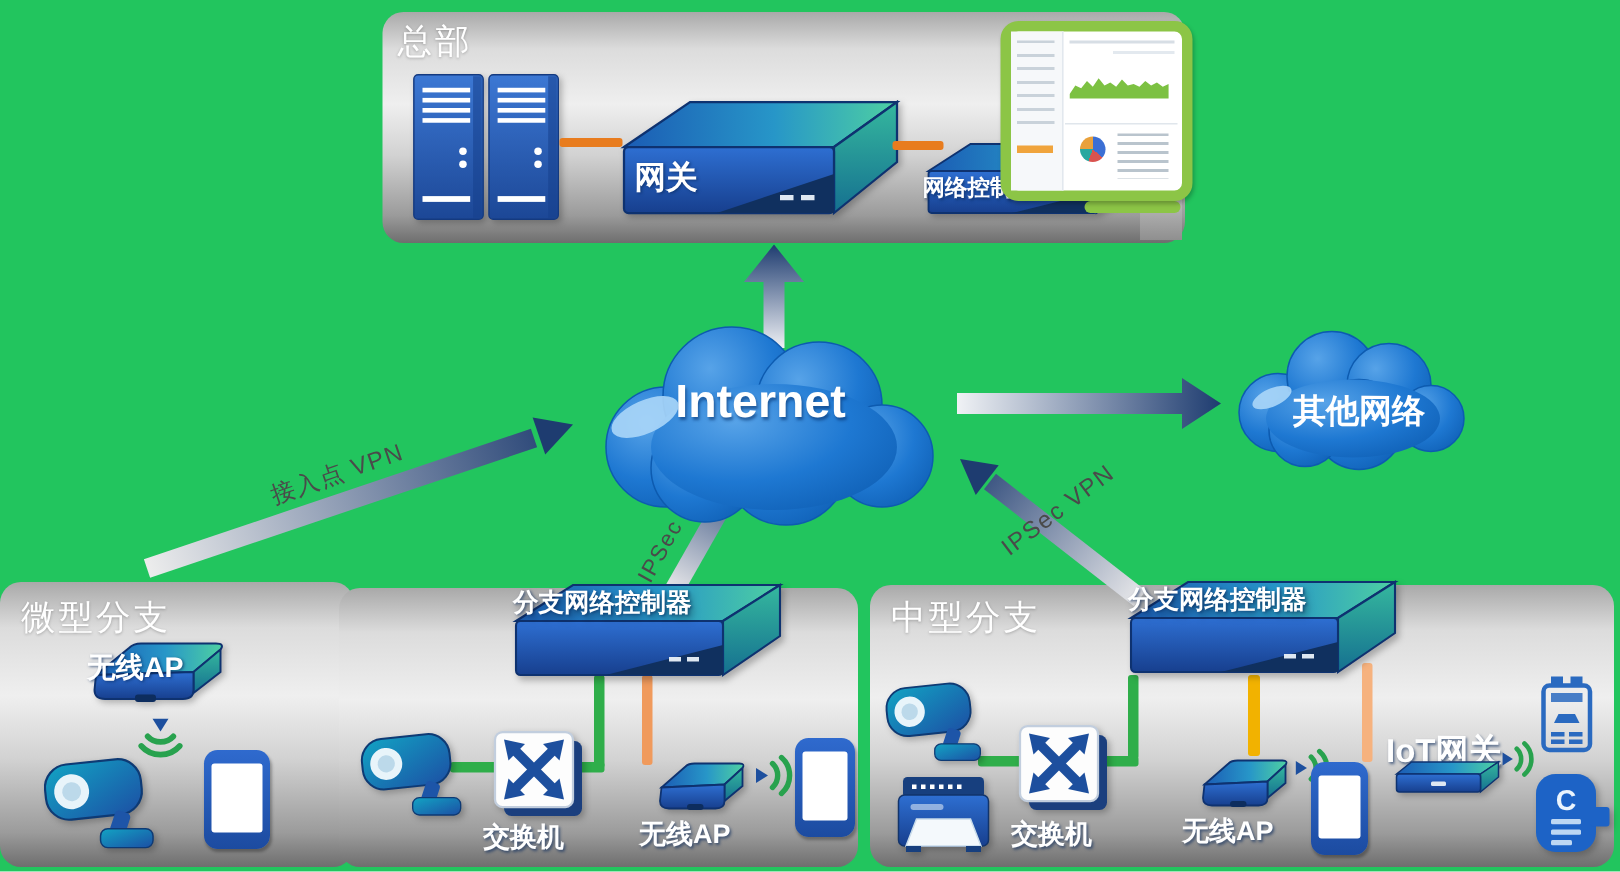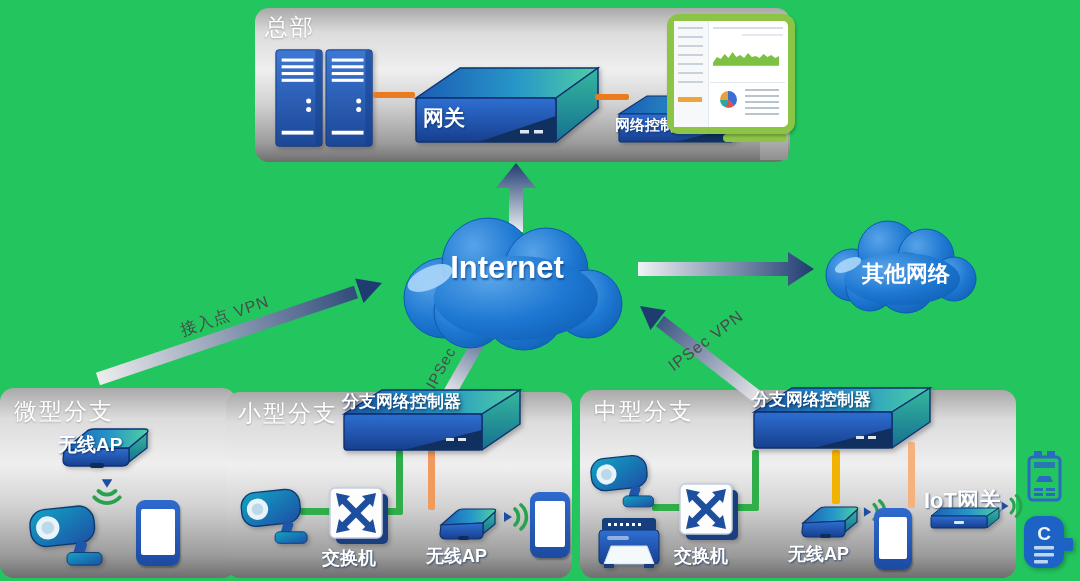--- a/index.html
+++ b/index.html
@@ -242,21 +242,20 @@
       <rect x="52" y="44" width="11" height="16" rx="3" fill="#1d55a8" transform="rotate(18 57 52)"></rect>
       <rect x="44" y="56" width="36" height="13" rx="5" fill="url(#gCam)" stroke="#0e3a74" stroke-width="1"></rect>
     </svg>
 
     <div class="phone" style="left:136px;top:112px;width:44px;height:66px;">
       <div class="scr"></div>
     </div>
   </div>
 
   <div class="panel" style="left:226px;top:392px;width:346px;height:186px;">
-    <div class="panel-title" style="left:12px;top:6px;">小型分支</div>
 
     <div class="conn" style="left:170px;top:58px;width:7px;height:62px;background:#2fae4a;"></div>
     <div class="conn" style="left:74px;top:116px;width:103px;height:7px;background:#2fae4a;"></div>
     <div class="conn" style="left:202px;top:58px;width:7px;height:60px;background:#f09a5c;"></div>
 
     <svg class="abs riser" style="left:112px;top:-6px;position:absolute;" width="186" height="68" viewBox="0 0 186 68">
       <polygon points="6,28 44,4 182,4 144,28" fill="url(#gTop)" stroke="#0e3270" stroke-width="1.4"></polygon>
       <polygon points="144,28 182,4 182,38 144,64" fill="url(#gRight)" stroke="#0e3270" stroke-width="1.4"></polygon>
       <rect x="6" y="28" width="138" height="36" rx="3" fill="url(#gFront)" stroke="#0e3270" stroke-width="1.4"></rect>
       <polygon points="66,64 144,64 144,44" fill="#10305f"></polygon>
@@ -302,21 +301,21 @@
       <path d="M13,7 A11,11 0 0 1 13,23" stroke="#28a24e" stroke-width="3.6" fill="none" stroke-linecap="round"></path>
       <path d="M19,3 A16,16 0 0 1 19,27" stroke="#28a24e" stroke-width="3.6" fill="none" stroke-linecap="round"></path>
     </svg>
     <div class="dev-label" style="left:200px;top:152px;width:90px;font-size:18px;">无线AP</div>
 
     <div class="phone" style="left:304px;top:100px;width:40px;height:66px;">
       <div class="scr"></div>
     </div>
   </div>
 
-  <div class="panel" style="left:580px;top:390px;width:436px;height:188px;">
+  <div class="panel" style="left:580px;top:390px;width:496px;height:188px;">
     <div class="panel-title" style="left:14px;top:6px;">中型分支</div>
 
     <div class="conn" style="left:172px;top:60px;width:7px;height:56px;background:#2fae4a;"></div>
     <div class="conn" style="left:72px;top:114px;width:107px;height:7px;background:#2fae4a;"></div>
     <div class="conn" style="left:252px;top:60px;width:8px;height:54px;background:#f2b200;"></div>
     <div class="conn" style="left:328px;top:52px;width:7px;height:66px;background:#f6b27e;"></div>
 
     <svg class="abs riser" style="left:168px;top:-6px;position:absolute;" width="186" height="68" viewBox="0 0 186 68">
       <polygon points="6,28 44,4 182,4 144,28" fill="url(#gTop)" stroke="#0e3270" stroke-width="1.4"></polygon>
       <polygon points="144,28 182,4 182,38 144,64" fill="url(#gRight)" stroke="#0e3270" stroke-width="1.4"></polygon>

